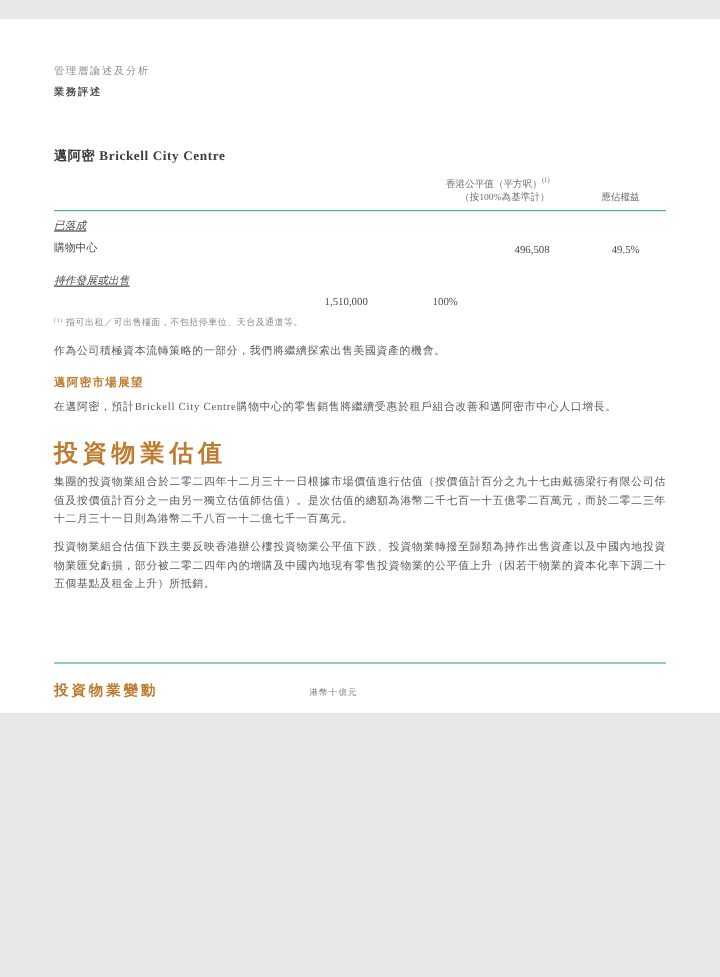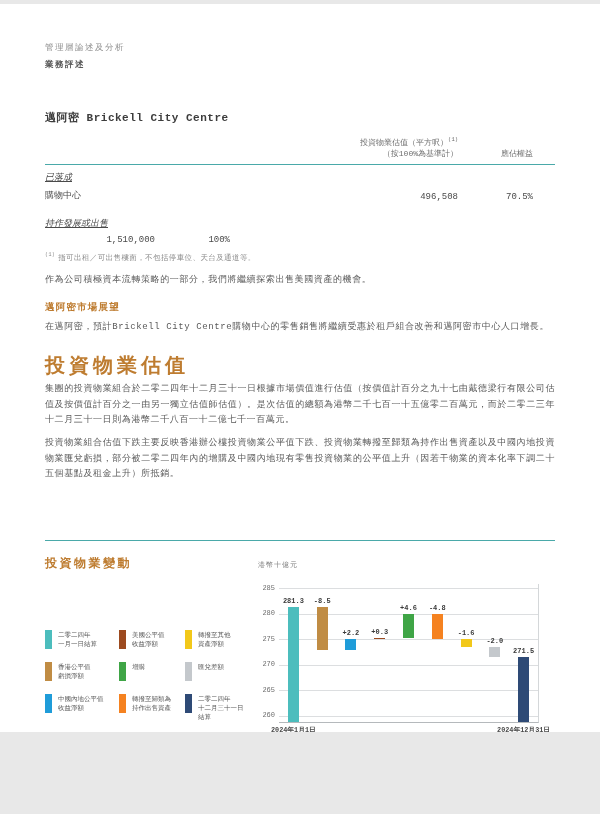--- a/index.html
+++ b/index.html
@@ -1,37 +1,37 @@
 <!DOCTYPE html>
 <html><head>
 <meta charset="utf-8">
 <style>
   html,body{margin:0;padding:0;background:#e8e8e8;}
-  .page{position:relative;width:600px;height:728px;background:#ffffff;margin:4px auto;
-        font-family:Liberation Mono, monospace;color:#5a5a5a;overflow:hidden;}
+  .page{position:relative;width:600px;height:578px;background:#ffffff;margin:16px auto;
+        font-family:Liberation Serif, serif;color:#5a5a5a;overflow:hidden;}
 
   
   .hdr{position:absolute;left:45px;top:38px;}
   .hdr .l1{font-size:8.5px;color:#8f8f8f;letter-spacing:1.5px;}
   .hdr .l2{font-size:8.5px;color:#555;font-weight:bold;letter-spacing:1.5px;margin-top:5px;}
 
   
   .tbl{position:absolute;left:45px;top:106px;width:510px;font-size:9px;color:#4a4a4a;}
   .tbl .t-title{font-size:11px;font-weight:bold;color:#3d3d3d;letter-spacing:.5px;}
   .trow{display:flex;align-items:flex-end;padding-right:22px;}
   .trow .c1{flex:1;}
   .trow .c2{width:110px;text-align:right;}
   .trow .c3{width:75px;text-align:right;}
   .thead{margin-top:9px;font-size:8px;color:#6e6e6e;line-height:11.5px;padding-bottom:4px;}
   .thead .c2{width:170px;}
   .thead sup{font-size:5.5px;}
   .grp{font-style:italic;padding-top:6px;}
   .grp span{text-decoration:underline;text-align:center;}
   .teal-top{border-top:1.2px solid #4aa9a9;}
-  .data-row{padding:5px 22px 9px 0;}
+  .data-row{padding:5px 22px 9px 0;justify-content:center;}
   .row-site{padding-bottom:6px;}
   .row-total{border-top:1px solid #cfcfcf;border-bottom:2px solid #4aa9a9;
              padding:5px 22px 6px 0;color:#c2863b;font-weight:bold;}
 
   
   .foot{position:absolute;left:45px;top:248px;width:510px;font-size:7.5px;color:#8a8a8a;letter-spacing:.4px;}
   .foot sup{font-size:5px;margin-right:3px;}
   .para{position:absolute;left:45px;width:510px;font-size:9px;line-height:15.5px;
         letter-spacing:.6px;color:#5a5a5a;text-align:justify;}
   .p-capital{top:269px;}
@@ -74,30 +74,30 @@
   <div class="hdr">
     <div class="l1">管理層論述及分析</div>
     <div class="l2">業務評述</div>
   </div>
 
   <div class="tbl">
     <div class="t-title">邁阿密 Brickell City Centre</div>
     <div class="trow thead">
       <div class="c1"></div>
       <div class="c2">
-        <span>投資物業估值（平方呎）</span><sup>(1)</sup><br>
+        <span>香港公平值（平方呎）</span><sup>(1)</sup><br>
         <span>（按100%為基準計）</span>
       </div>
       <div class="c3">應佔權益</div>
     </div>
     <div class="grp teal-top"><span>已落成</span></div>
     <div class="trow data-row">
       <div class="c1">購物中心</div>
       <div class="c2">496,508</div>
-      <div class="c3">70.5%</div>
+      <div class="c3">49.5%</div>
     </div>
     <div class="grp"><span>持作發展或出售</span></div>
     <div class="trow data-row row-site">
       <div class="c2">1,510,000</div>
       <div class="c3">100%</div>
     </div>
   </div>
 
   <div class="foot">
     <sup>(1)</sup><span>指可出租／可出售樓面，不包括停車位、天台及通道等。</span>

